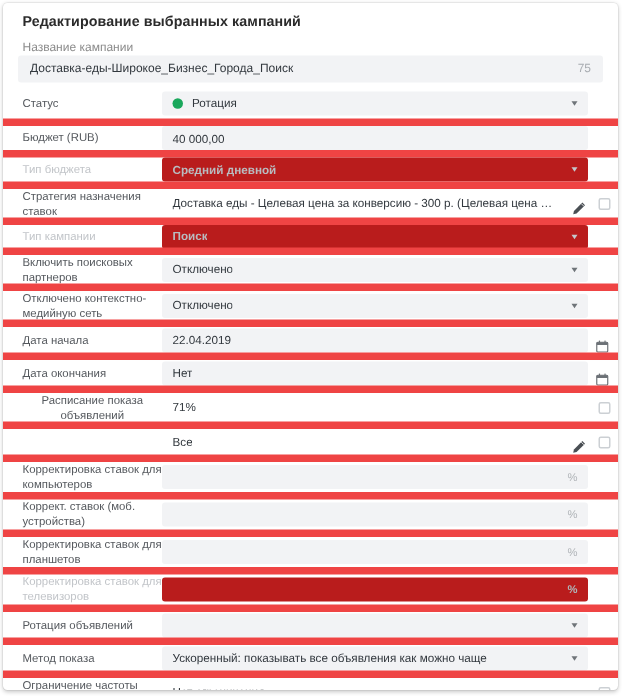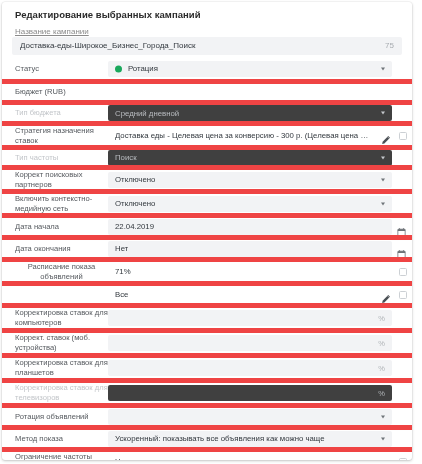--- a/index.html
+++ b/index.html
@@ -27,21 +27,20 @@
     color: #2b2b2b;
     letter-spacing: 0.05px;
     white-space: nowrap;
   }
   .name-label {
     position: absolute;
     left: 13px; top: 25px;
     font-size: 8px;
     color: #8b8b8b;
     white-space: nowrap;
-    text-decoration: underline;
   }
   .name-field {
     position: absolute;
     left: 10px; top: 35px;
     width: 390px; height: 18px;
     background: #f2f3f5;
     border-radius: 2px;
   }
   .name-value {
     position: absolute;
@@ -81,21 +80,21 @@
   .control {
     position: absolute;
     left: 106px;
     width: 284px;
     height: 16px;
     display: flex;
     align-items: center;
   }
   .control.boxed { background: #f2f3f5; border-radius: 2px; }
   .control.plain { background: transparent; }
-  .control.dimbox { background: #404040; border-radius: 2px; }
+  .control.dimbox { background: #b91c1c; border-radius: 2px; font-weight: bold; }
 
   .ctl-text {
     position: absolute;
     left: 7px;
     font-size: 7.8px;
     color: #32383e;
     white-space: nowrap;
     overflow: hidden;
     text-overflow: ellipsis;
     max-width: 255px;
@@ -171,55 +170,58 @@
       <div class="row" style="height: 21px;">
         <div class="row-label">Статус</div>
         <div class="control boxed">
           <span class="dot" style="background: rgb(26, 168, 92);"></span>
           <span class="ctl-text withdot">Ротация</span>
           <span class="caret"></span>
         </div>
       </div>
       <div class="row" style="height: 21px;">
         <div class="row-label">Бюджет (RUB)</div>
+        <div class="control boxed">
+          <span class="ctl-text">40 000,00</span>
+        </div>
       </div>
       <div class="row dim" style="height: 21px;">
         <div class="row-label">Тип бюджета</div>
         <div class="control dimbox">
           <span class="ctl-text dim">Средний дневной</span>
           <span class="caret dim"></span>
         </div>
       </div>
       <div class="row" style="height: 24px;">
         <div class="row-label">Стратегия назначения ставок</div>
         <div class="control plain">
           <span class="ctl-text">Доставка еды - Целевая цена за конверсию - 300 р. (Целевая цена за конверсию)</span>
         </div>
         <span class="pencil"><svg viewBox="0 0 16 16" width="10" height="10" aria-hidden="true">
             <path d="M11.6 1.6 14.4 4.4 5.4 13.4 1.8 14.2 2.6 10.6 Z" fill="#4a4f54"></path>
             <path d="M10.4 2.8 13.2 5.6" stroke="#ffffff" stroke-width="0.9"></path>
           </svg></span>
         <span class="chk"></span>
       </div>
       <div class="row dim" style="height: 20px;">
-        <div class="row-label">Тип частоты</div>
+        <div class="row-label">Тип кампании</div>
         <div class="control dimbox">
           <span class="ctl-text dim">Поиск</span>
           <span class="caret dim"></span>
         </div>
       </div>
       <div class="row" style="height: 24px;">
-        <div class="row-label">Коррект поисковых партнеров</div>
+        <div class="row-label">Включить поисковых партнеров</div>
         <div class="control boxed">
           <span class="ctl-text">Отключено</span>
           <span class="caret"></span>
         </div>
       </div>
       <div class="row" style="height: 24px;">
-        <div class="row-label">Включить контекстно-медийную сеть</div>
+        <div class="row-label">Отключено контекстно-медийную сеть</div>
         <div class="control boxed">
           <span class="ctl-text">Отключено</span>
           <span class="caret"></span>
         </div>
       </div>
       <div class="row" style="height: 22px;">
         <div class="row-label">Дата начала</div>
         <div class="control boxed">
           <span class="ctl-text">22.04.2019</span>
         </div>

